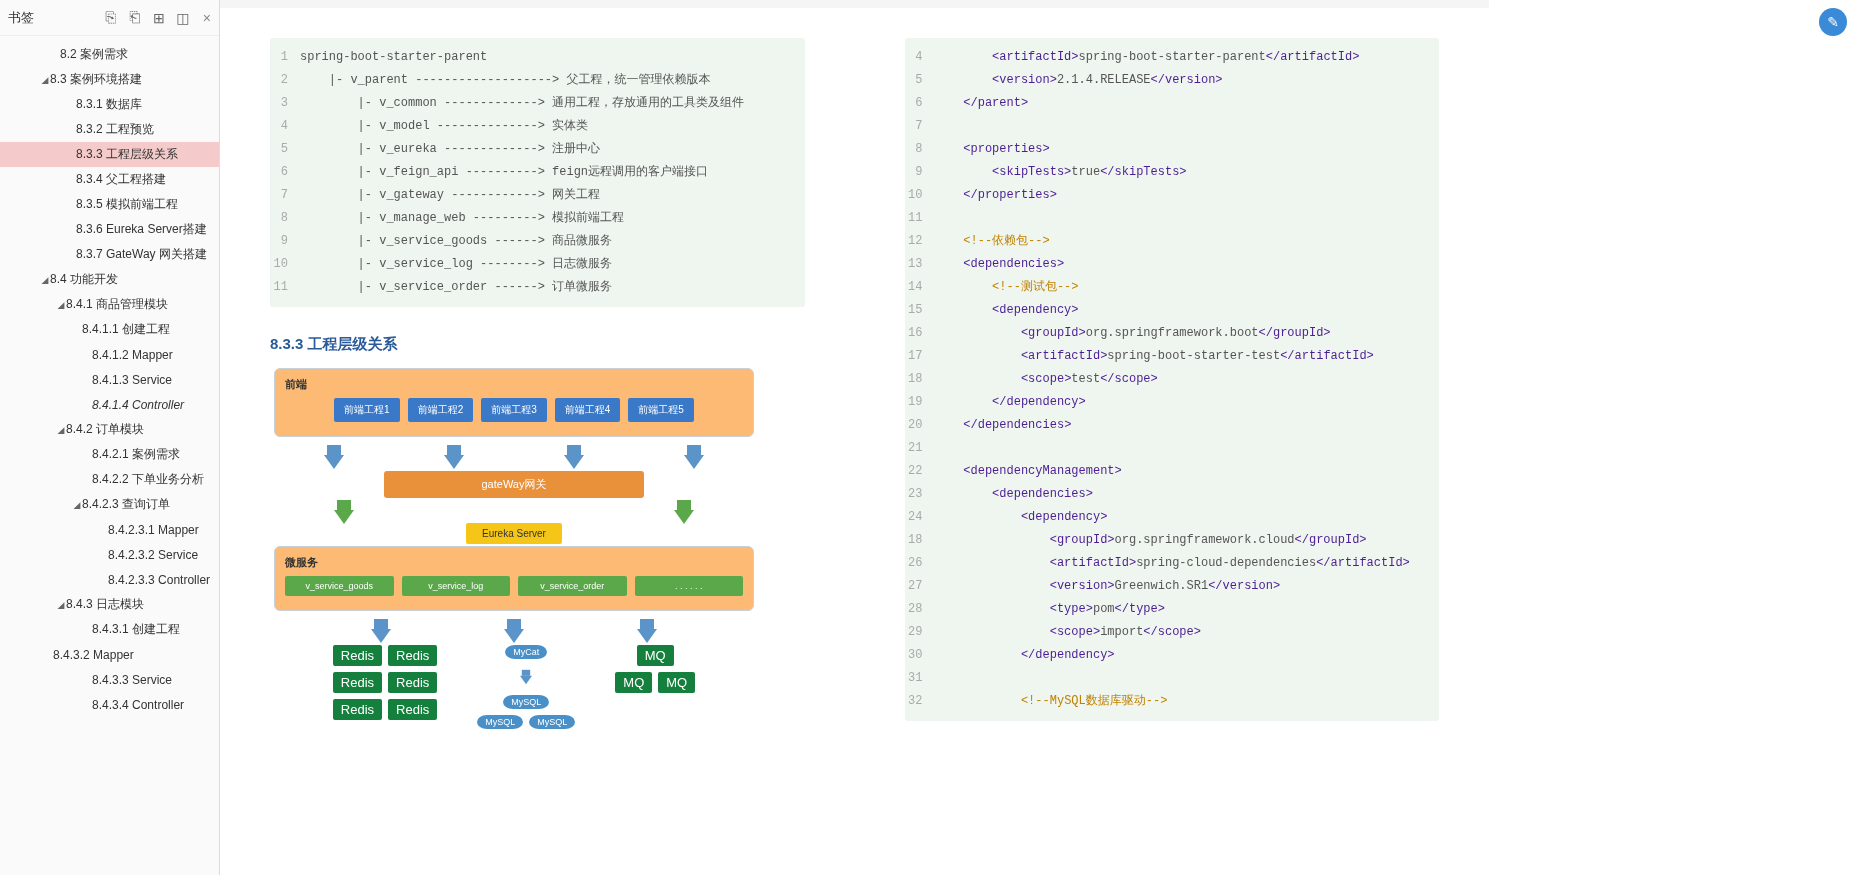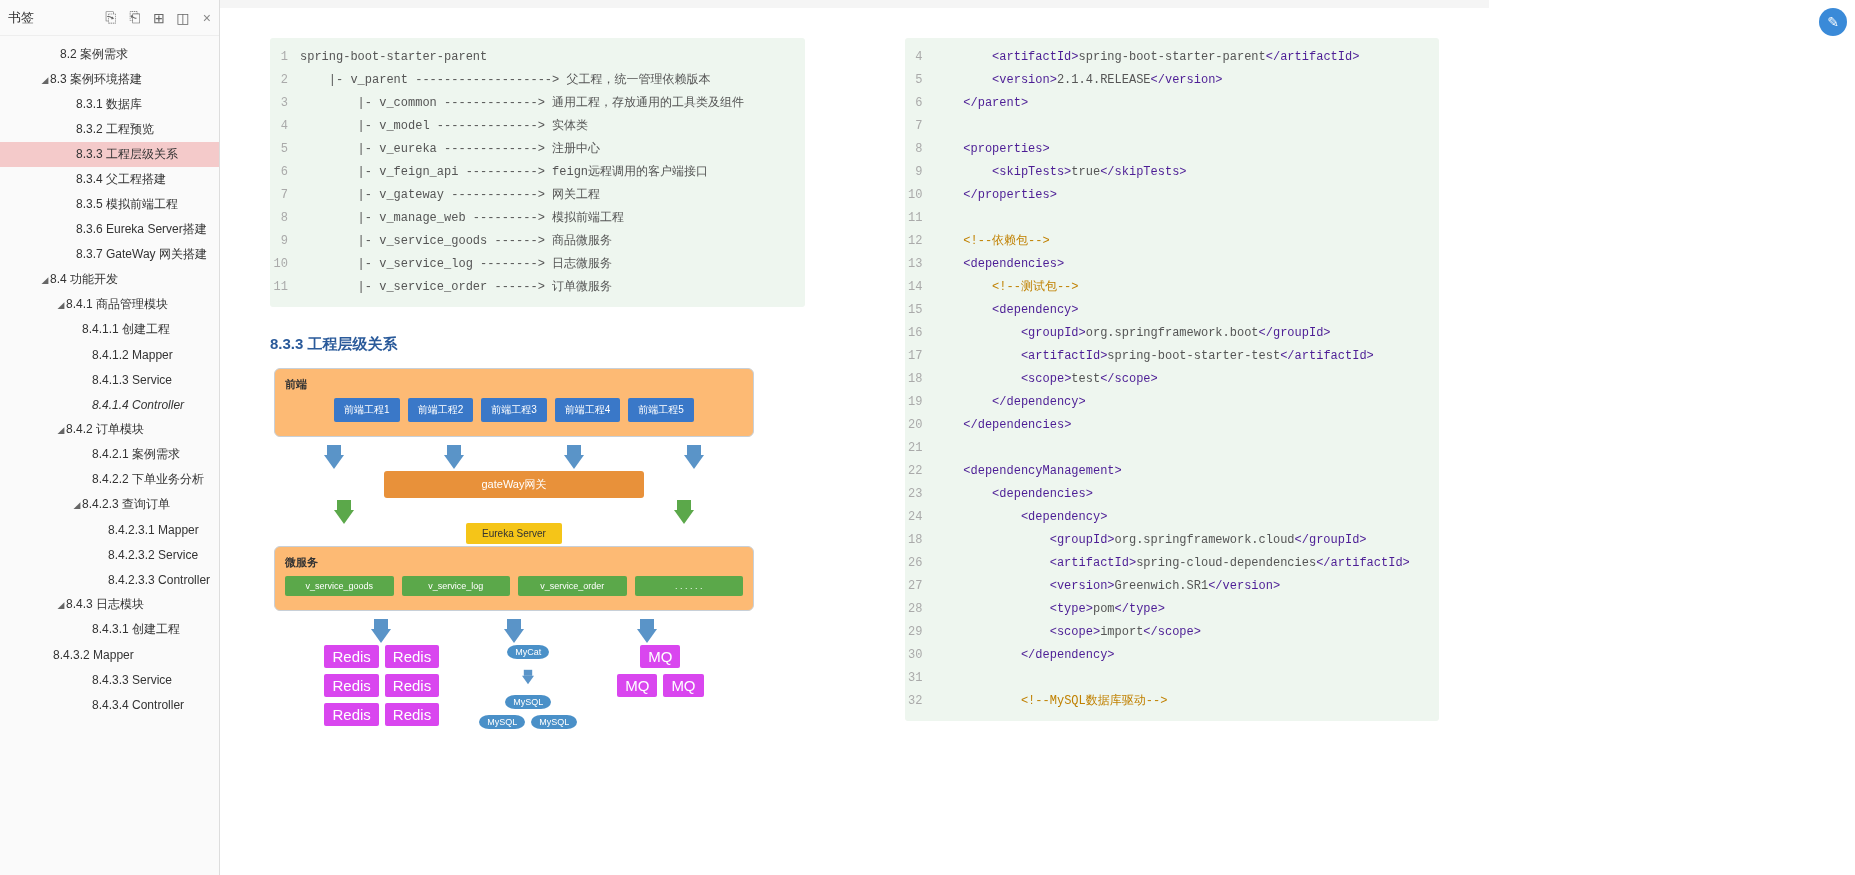--- a/index.html
+++ b/index.html
@@ -33,21 +33,21 @@
 
 .diagram { position: relative; width: 480px; margin: 0 0 0 4px; }
 .dg-frame { border: 1px solid #c8d0d8; border-radius: 6px; padding: 8px 10px 14px 10px; background: #fdba74; margin-bottom: 8px; }
 .dg-frame-label { font-size: 11px; font-weight: bold; color: #333; margin-bottom: 6px; }
 .dg-row { display: flex; gap: 8px; justify-content: center; }
 .box-blue { background: #3a78c8; color: #fff; font-size: 10px; padding: 5px 10px; border-radius: 2px; text-align: center; }
 .box-orange { background: #e8913a; color: #fff; font-size: 11px; padding: 6px 0; border-radius: 3px; text-align: center; width: 260px; margin: 0 auto; }
 .box-yellow { background: #f5c518; color: #333; font-size: 10px; padding: 5px 16px; border-radius: 2px; text-align: center; margin: 0 auto; }
 .box-green { background: #5ba84a; color: #fff; font-size: 9px; padding: 5px 6px; border-radius: 2px; text-align: center; }
 .box-db { background: #4a90c8; color: #fff; font-size: 9px; padding: 2px 8px; border-radius: 10px / 50%; text-align: center; }
-.box-small { background: #d946ef; color: #fff; font-size: 15px; padding: 3px 8px; border-radius: 2px; text-align: center; }
+.box-small { background: #15803d; color: #fff; font-size: 13px; padding: 3px 8px; border-radius: 2px; text-align: center; }
 .arrow-down { width: 0; height: 0; border-left: 10px solid transparent; border-right: 10px solid transparent; border-top: 14px solid #5a94c8; margin: 0 auto; }
 .arrow-stem { width: 14px; height: 10px; background: #5a94c8; margin: 0 auto; }
 .arrow-g { border-top-color: #5ba84a; }
 .arrow-stem-g { background: #5ba84a; }
 .arrows-row { display: flex; justify-content: space-around; margin: 2px 0; }
 .arrow-col { display: flex; flex-direction: column; align-items: center; }
 .db-grid { display: flex; gap: 6px; justify-content: center; }
 .micro-col { display: flex; flex-direction: column; align-items: center; gap: 6px; }
 
 .fab { position: fixed; right: 8px; top: 8px; width: 28px; height: 28px; border-radius: 50%; background: #3a8ad8; display: flex; align-items: center; justify-content: center; color: #fff; font-size: 14px; cursor: pointer; }

